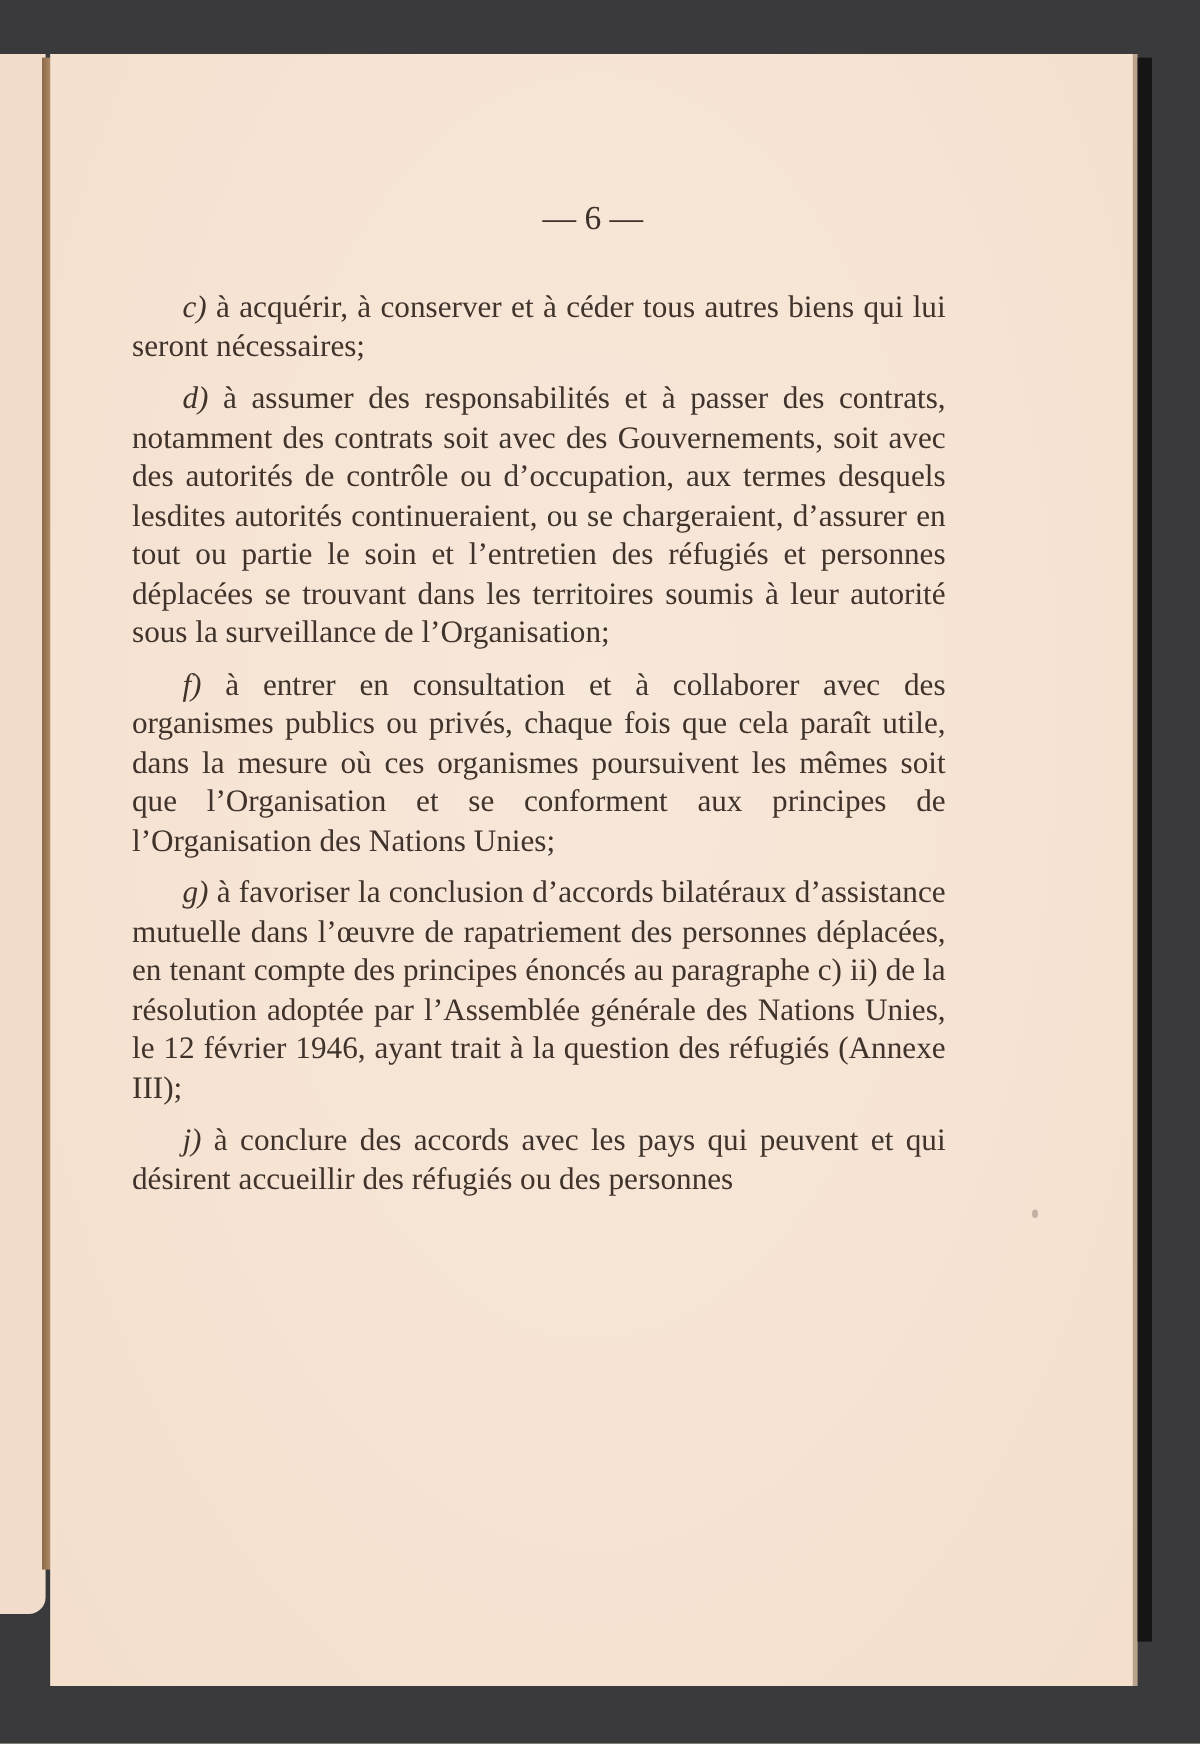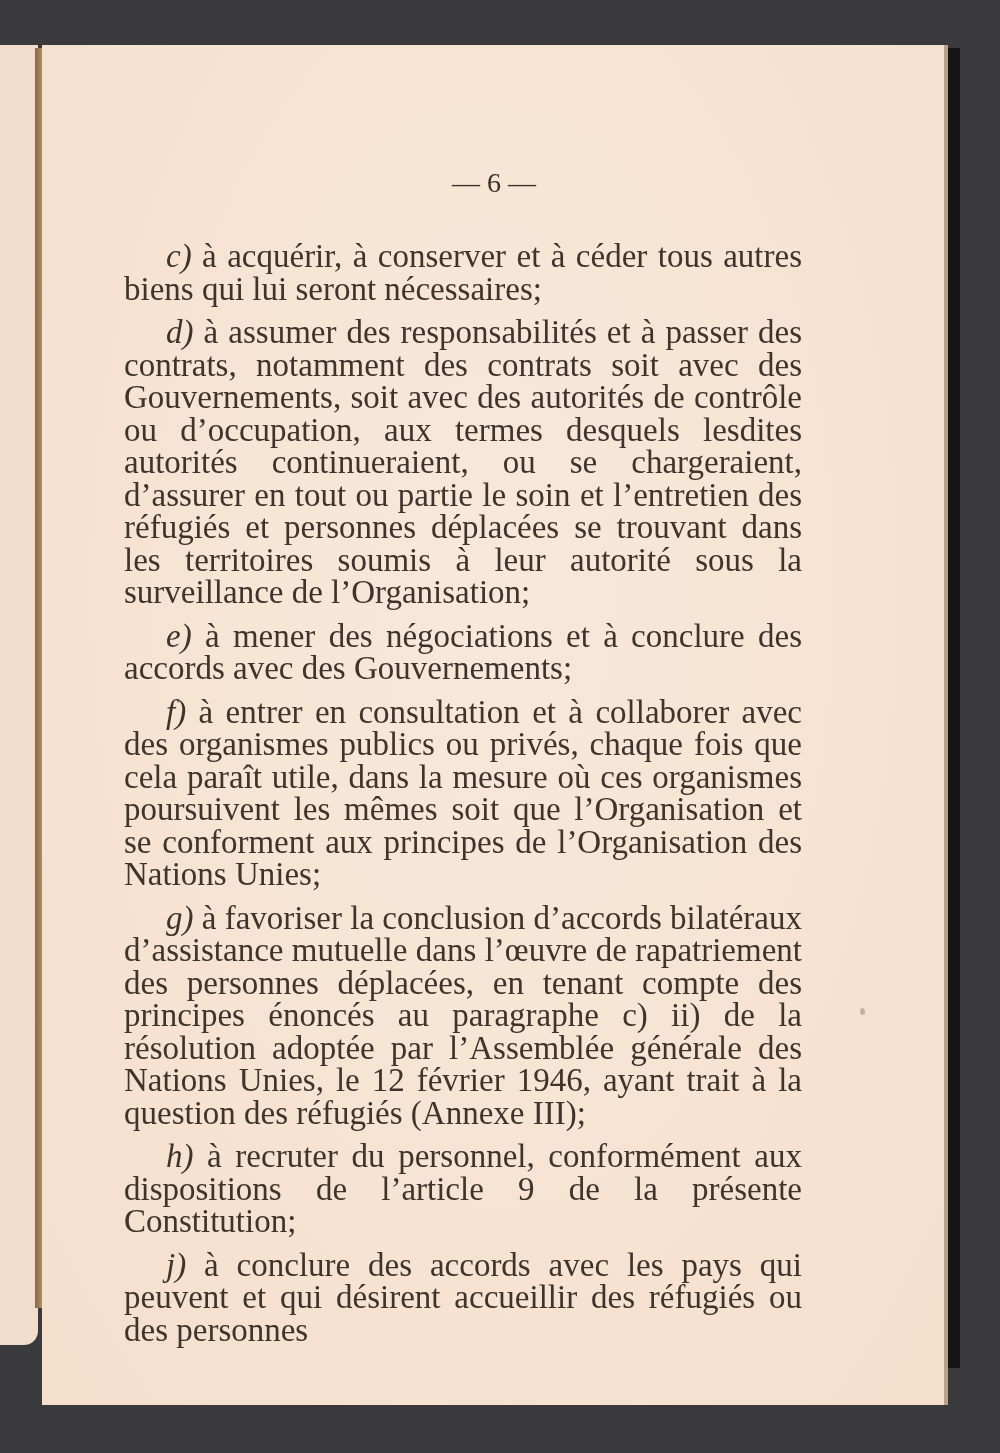--- a/index.html
+++ b/index.html
@@ -28,43 +28,41 @@
   }
   .page-shadow {
     position: absolute; left: 948px; top: 48px; width: 12px; height: 1320px;
     background: #151515;
   }
   .page-number {
     position: absolute; top: 122px; left: 0; width: 904px; text-align: center;
     font-size: 28px; color: #3d312a;
   }
   .text-block {
-    position: absolute; left: 82px; top: 195px; width: 678px;
-    color: #3f332c; font-size: 33px; line-height: 32.5px;
+    position: absolute; left: 68px; top: 195px; width: 678px;
+    color: #3f332c; font-size: 26px; line-height: 32.5px;
     text-align: justify; text-align-last: left;
   }
   .para { margin: 0 0 11px 0; text-indent: 42px; hyphens: none; }
   .label { font-style: italic; }
   .speck {
     position: absolute; width: 5px; height: 7px; border-radius: 50%;
     background: #c2b0a4; left: 860px; top: 1008px;
   }
 </style>
 </head>
 <body>
 
 <div class="left-page"></div>
 <div class="gutter"></div>
 <div class="right-page">
   <div class="page-number">— 6 —</div>
   <div class="text-block">
     <p class="para"><span class="label">c)</span><span> à acquérir, à conserver et à céder tous autres biens qui lui seront nécessaires;</span></p>
     <p class="para"><span class="label">d)</span><span> à assumer des responsabilités et à passer des contrats, notamment des contrats soit avec des Gouvernements, soit avec des autorités de contrôle ou d’occupation, aux termes desquels lesdites autorités continueraient, ou se chargeraient, d’assurer en tout ou partie le soin et l’entretien des réfugiés et personnes déplacées se trouvant dans les territoires soumis à leur autorité sous la surveillance de l’Organisation;</span></p>
-    <p class="para"><span class="label">e)</span><span> à mener des négociations et à conclure des accords avec des Gouvernements;</span></p>
     <p class="para"><span class="label">f)</span><span> à entrer en consultation et à collaborer avec des organismes publics ou privés, chaque fois que cela paraît utile, dans la mesure où ces organismes poursuivent les mêmes soit que l’Organisation et se conforment aux principes de l’Organisation des Nations Unies;</span></p>
     <p class="para"><span class="label">g)</span><span> à favoriser la conclusion d’accords bilatéraux d’assistance mutuelle dans l’œuvre de rapatriement des personnes déplacées, en tenant compte des principes énoncés au paragraphe c) ii) de la résolution adoptée par l’Assemblée générale des Nations Unies, le 12 février 1946, ayant trait à la question des réfugiés (Annexe III);</span></p>
-    <p class="para"><span class="label">h)</span><span> à recruter du personnel, conformément aux dispositions de l’article 9 de la présente Constitution;</span></p>
     <p class="para"><span class="label">j)</span><span> à conclure des accords avec les pays qui peuvent et qui désirent accueillir des réfugiés ou des personnes</span></p>
   </div>
 </div>
 <div class="page-edge"></div>
 <div class="page-shadow"></div>
 <div class="speck"></div>
 
 </body></html>

